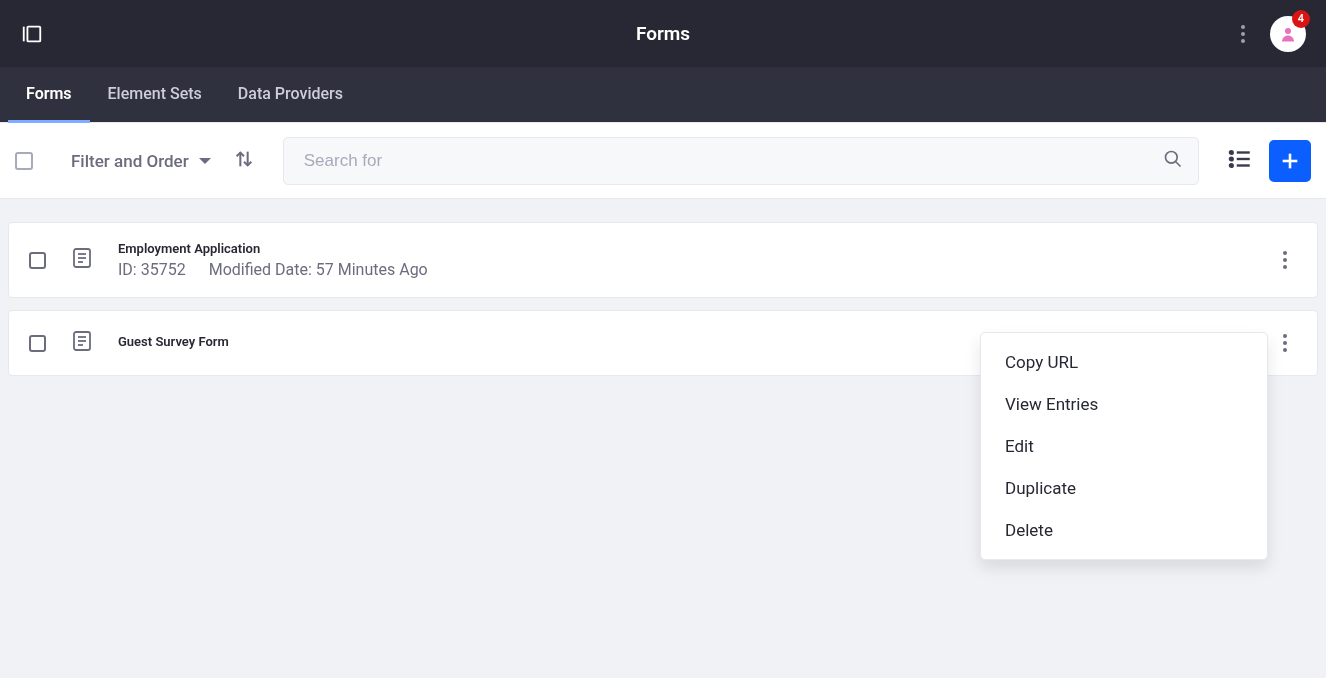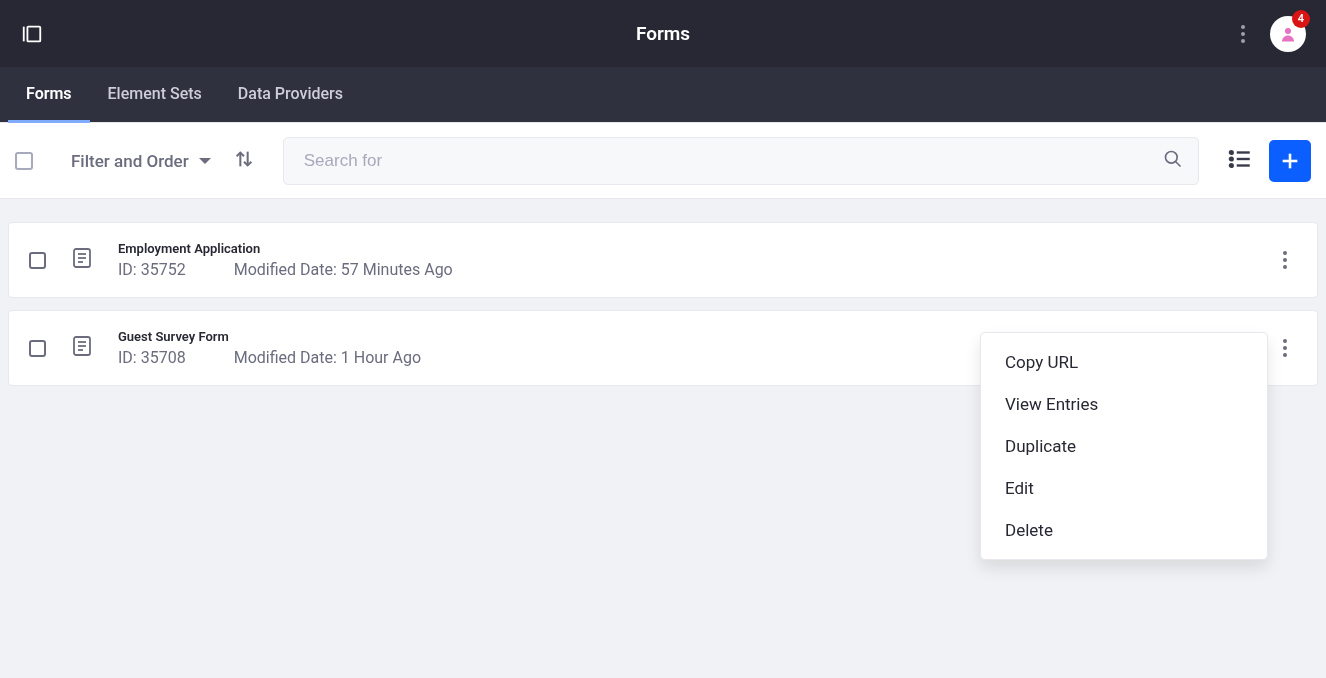--- a/index.html
+++ b/index.html
@@ -174,21 +174,21 @@
     display: flex;
     align-items: center;
     padding: 18px 20px;
     gap: 24px;
     position: relative;
   }
   .row .checkbox { border-color: #6b6c7e; width: 17px; height: 17px; }
   .form-icon { color: #6b6c7e; }
   .row-info { flex: 1; }
   .row-title { font-weight: 600; font-size: 13px; color: #272833; margin-bottom: 4px; }
-  .row-meta { color: #6b6c7e; font-size: 16px; display: flex; gap: 48px; }
+  .row-meta { color: #6b6c7e; font-size: 16px; display: flex; gap: 23px; }
   .row-kebab {
     width: 24px;
     height: 24px;
     display: flex;
     align-items: center;
     justify-content: center;
     cursor: pointer;
     color: #6b6c7e;
   }
   .dropdown {
@@ -324,34 +324,30 @@
     <span class="form-icon">
       <svg width="24" height="24" viewBox="0 0 24 24" fill="none" stroke="currentColor" stroke-width="1.8">
         <rect x="4" y="3" width="16" height="18" rx="2"></rect>
         <line x1="8" y1="8" x2="16" y2="8"></line>
           <line x1="8" y1="12" x2="16" y2="12"></line>
           <line x1="8" y1="16" x2="13" y2="16"></line>
       </svg>
     </span>
     <div class="row-info">
       <div class="row-title">Guest Survey Form</div>
-      <div class="row-meta">
-        <span>ID: 35708</span>
-        <span>Modified Date: 1 Hour Ago</span>
-      </div>
     </div>
     <div class="row-kebab">
       <svg width="4" height="18" viewBox="0 0 4 18" fill="currentColor">
           <circle cx="2" cy="2" r="2"></circle>
           <circle cx="2" cy="9" r="2"></circle>
           <circle cx="2" cy="16" r="2"></circle>
         </svg>
     </div>
   </div>
 </div>
 
 <div class="dropdown">
   <div class="dropdown-item">Copy URL</div>
   <div class="dropdown-item">View Entries</div>
+  <div class="dropdown-item">Edit</div>
   <div class="dropdown-item">Duplicate</div>
-  <div class="dropdown-item">Edit</div>
   <div class="dropdown-item">Delete</div>
 </div>
 
 </body></html>

